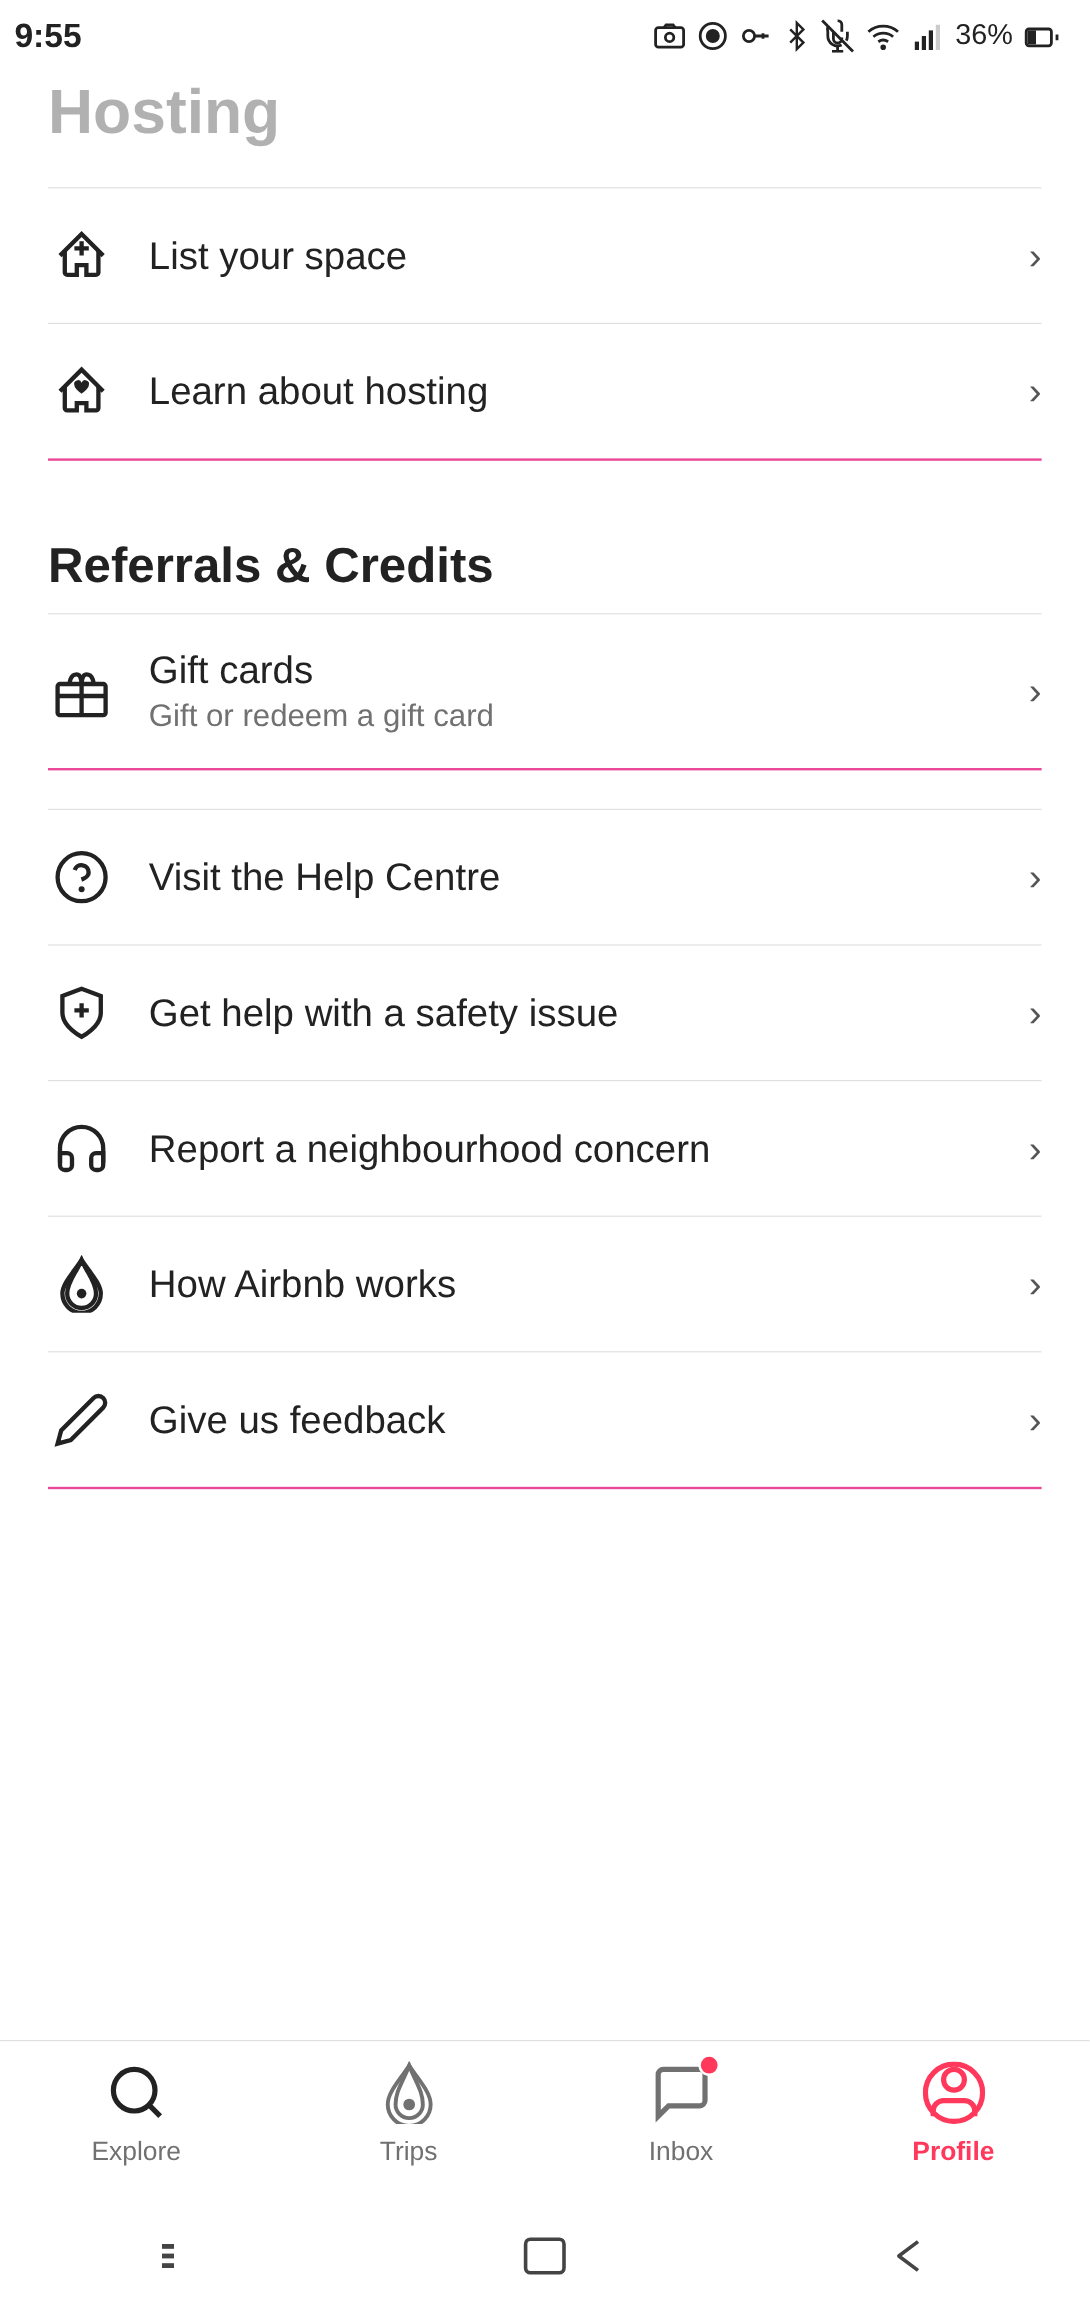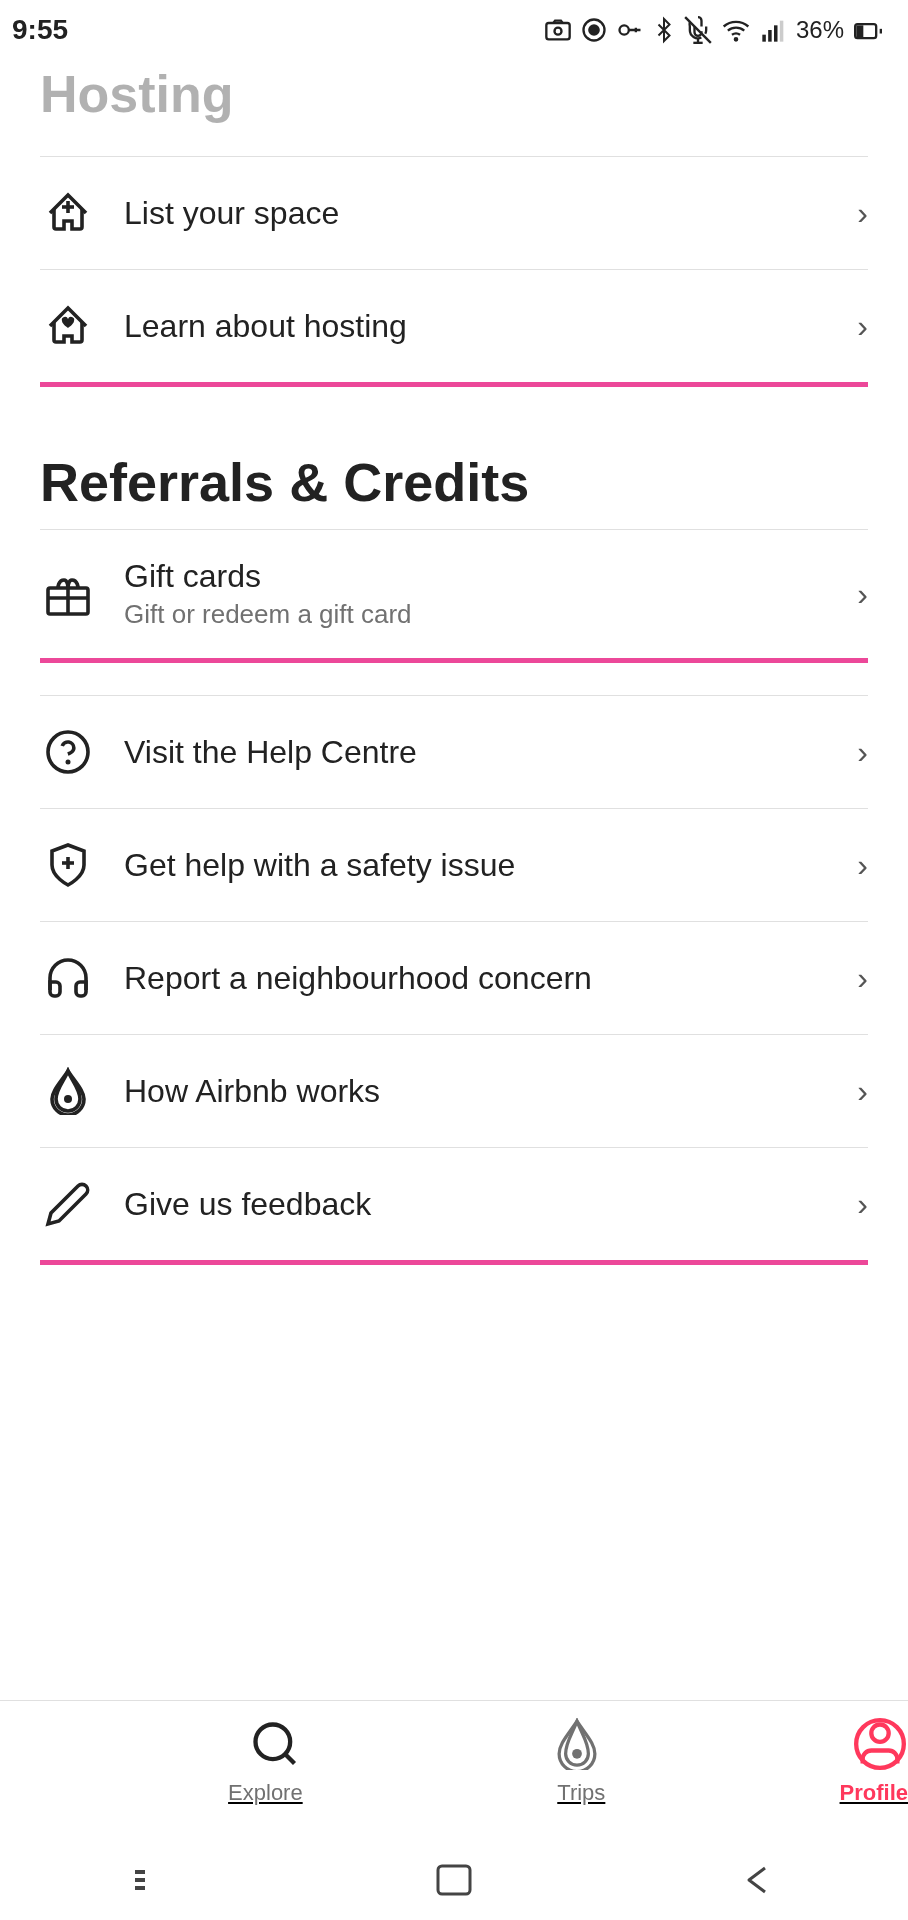--- a/index.html
+++ b/index.html
@@ -50,37 +50,37 @@
       color: #222;
       opacity: 0.35;
     }
 
     
     .section {
       padding: 16px 40px;
     }
 
     .section-title {
-      font-size: 54px;
+      font-size: 41px;
       font-weight: 700;
       color: #222;
       padding: 32px 0 16px 0;
     }
 
     
     .menu-item {
       display: flex;
       align-items: center;
       justify-content: space-between;
       padding: 28px 0;
       border-top: 1px solid #e0e0e0;
       cursor: pointer;
     }
     .menu-item:last-child {
-      border-bottom: 5px solid #ec4899;
+      border-bottom: 2px solid #ec4899;
     }
     .menu-item-left {
       display: flex;
       align-items: center;
       gap: 28px;
     }
     .menu-icon {
       width: 56px;
       height: 56px;
       display: flex;
@@ -107,26 +107,25 @@
       color: #717171;
     }
     .chevron {
       font-size: 32px;
       color: #555;
     }
     .nav-item {
       flex: 1;
       display: flex;
       flex-direction: column;
-      align-items: flex-end;
+      align-items: center;
       justify-content: center;
       gap: 8px;
       cursor: pointer;
       padding-bottom: 20px;
-      text-decoration: underline;
     }
     .nav-icon {
       width: 56px;
       height: 56px;
       display: flex;
       align-items: center;
       justify-content: center;
     }
     .nav-icon svg {
       width: 52px;
@@ -415,20 +414,29 @@
       <div class="nav-icon">
         <svg viewBox="0 0 32 32" fill="none" stroke="#717171" stroke-width="2">
           <path d="M16 2C10 11 5 16 5 22a11 11 0 0022 0C27 16 22 11 16 2z"></path>
           <path d="M16 2C19 10 23 15 23 22a7 7 0 01-14 0C9 15 13 10 16 2z"></path>
           <circle cx="16" cy="22" r="3" fill="#717171" stroke="none"></circle>
         </svg>
       </div>
       <span class="nav-label">Trips</span>
     </div>
 
+    <div class="nav-item">
+      <div class="nav-icon nav-inbox-wrapper">
+        <svg viewBox="0 0 24 24" fill="none" stroke="#717171" stroke-width="2">
+          <path d="M21 15a2 2 0 01-2 2H7l-4 4V5a2 2 0 012-2h14a2 2 0 012 2z"></path>
+        </svg>
+        <div class="notification-dot"></div>
+      </div>
+      <span class="nav-label">Inbox</span>
+    </div>
 
     <div class="nav-item">
       <div class="nav-icon">
         <svg viewBox="0 0 24 24" fill="none" stroke="#FF385C" stroke-width="2">
           <path d="M20 21v-2a4 4 0 00-4-4H8a4 4 0 00-4 4v2"></path>
           <circle cx="12" cy="7" r="4"></circle>
           <circle cx="12" cy="12" r="11" stroke="#FF385C" stroke-width="2"></circle>
         </svg>
       </div>
       <span class="nav-label active">Profile</span>

